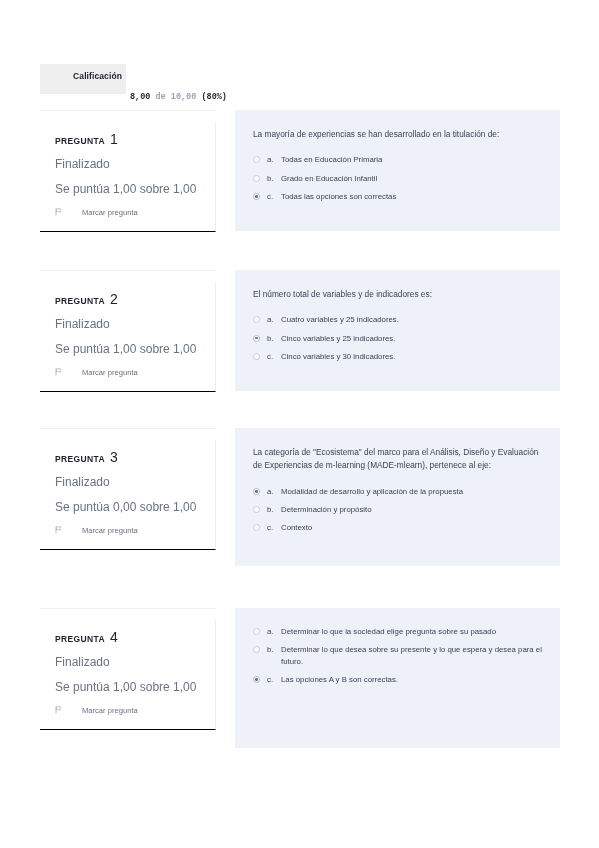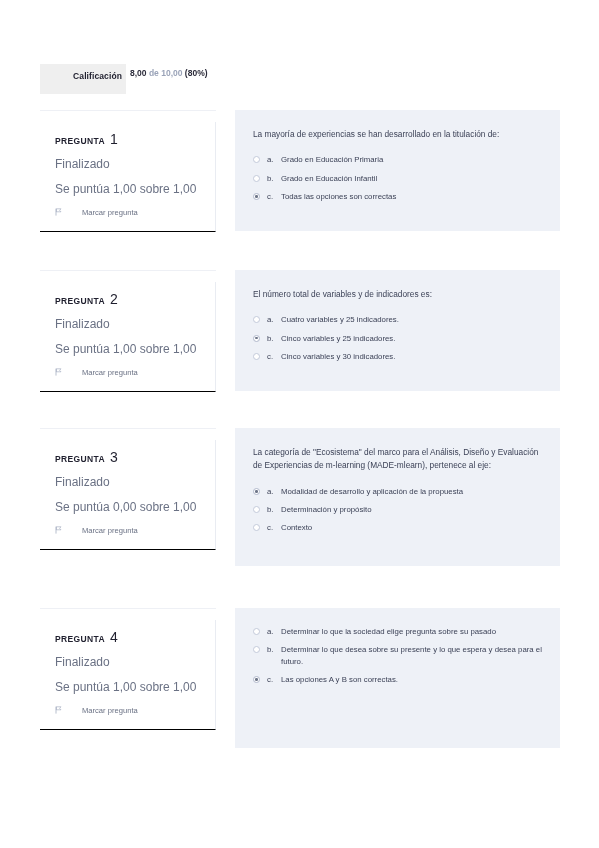--- a/index.html
+++ b/index.html
@@ -47,25 +47,26 @@
     top: 7px;
     font-size: 8.5px;
     font-weight: bold;
     color: #1f1f2e;
     letter-spacing: 0.1px;
     white-space: nowrap;
   }
   .grade-value {
     position: absolute;
     left: 90px;
-    top: 4px;
+    top: 28px;
     font-size: 8.5px;
     font-weight: bold;
     color: #2b2b3a;
     white-space: nowrap;
+    font-family: Liberation Mono, monospace;
   }
   .grade-value .dim {
     color: #9aa3b8;
     font-weight: bold;
   }
 
   
   .qblock {
     position: absolute;
     left: 0;
@@ -234,21 +235,21 @@
             </span>
             <span>Marcar pregunta</span>
           </div>
         </div>
         <div class="qpanel" style="min-height: 105px;">
           <div class="qtext">La mayoría de experiencias se han desarrollado en la titulación de:</div>
           <ul class="answers">
             <li class="answer">
               <span class="radio"></span>
               <span class="ans-letter">a.</span>
-              <span class="ans-text">Grado en Educación Primaria</span>
+              <span class="ans-text">Todas en Educación Primaria</span>
             </li>
             <li class="answer">
               <span class="radio"></span>
               <span class="ans-letter">b.</span>
               <span class="ans-text">Grado en Educación Infantil</span>
             </li>
             <li class="answer">
               <span class="radio checked"></span>
               <span class="ans-letter">c.</span>
               <span class="ans-text">Todas las opciones son correctas</span>

